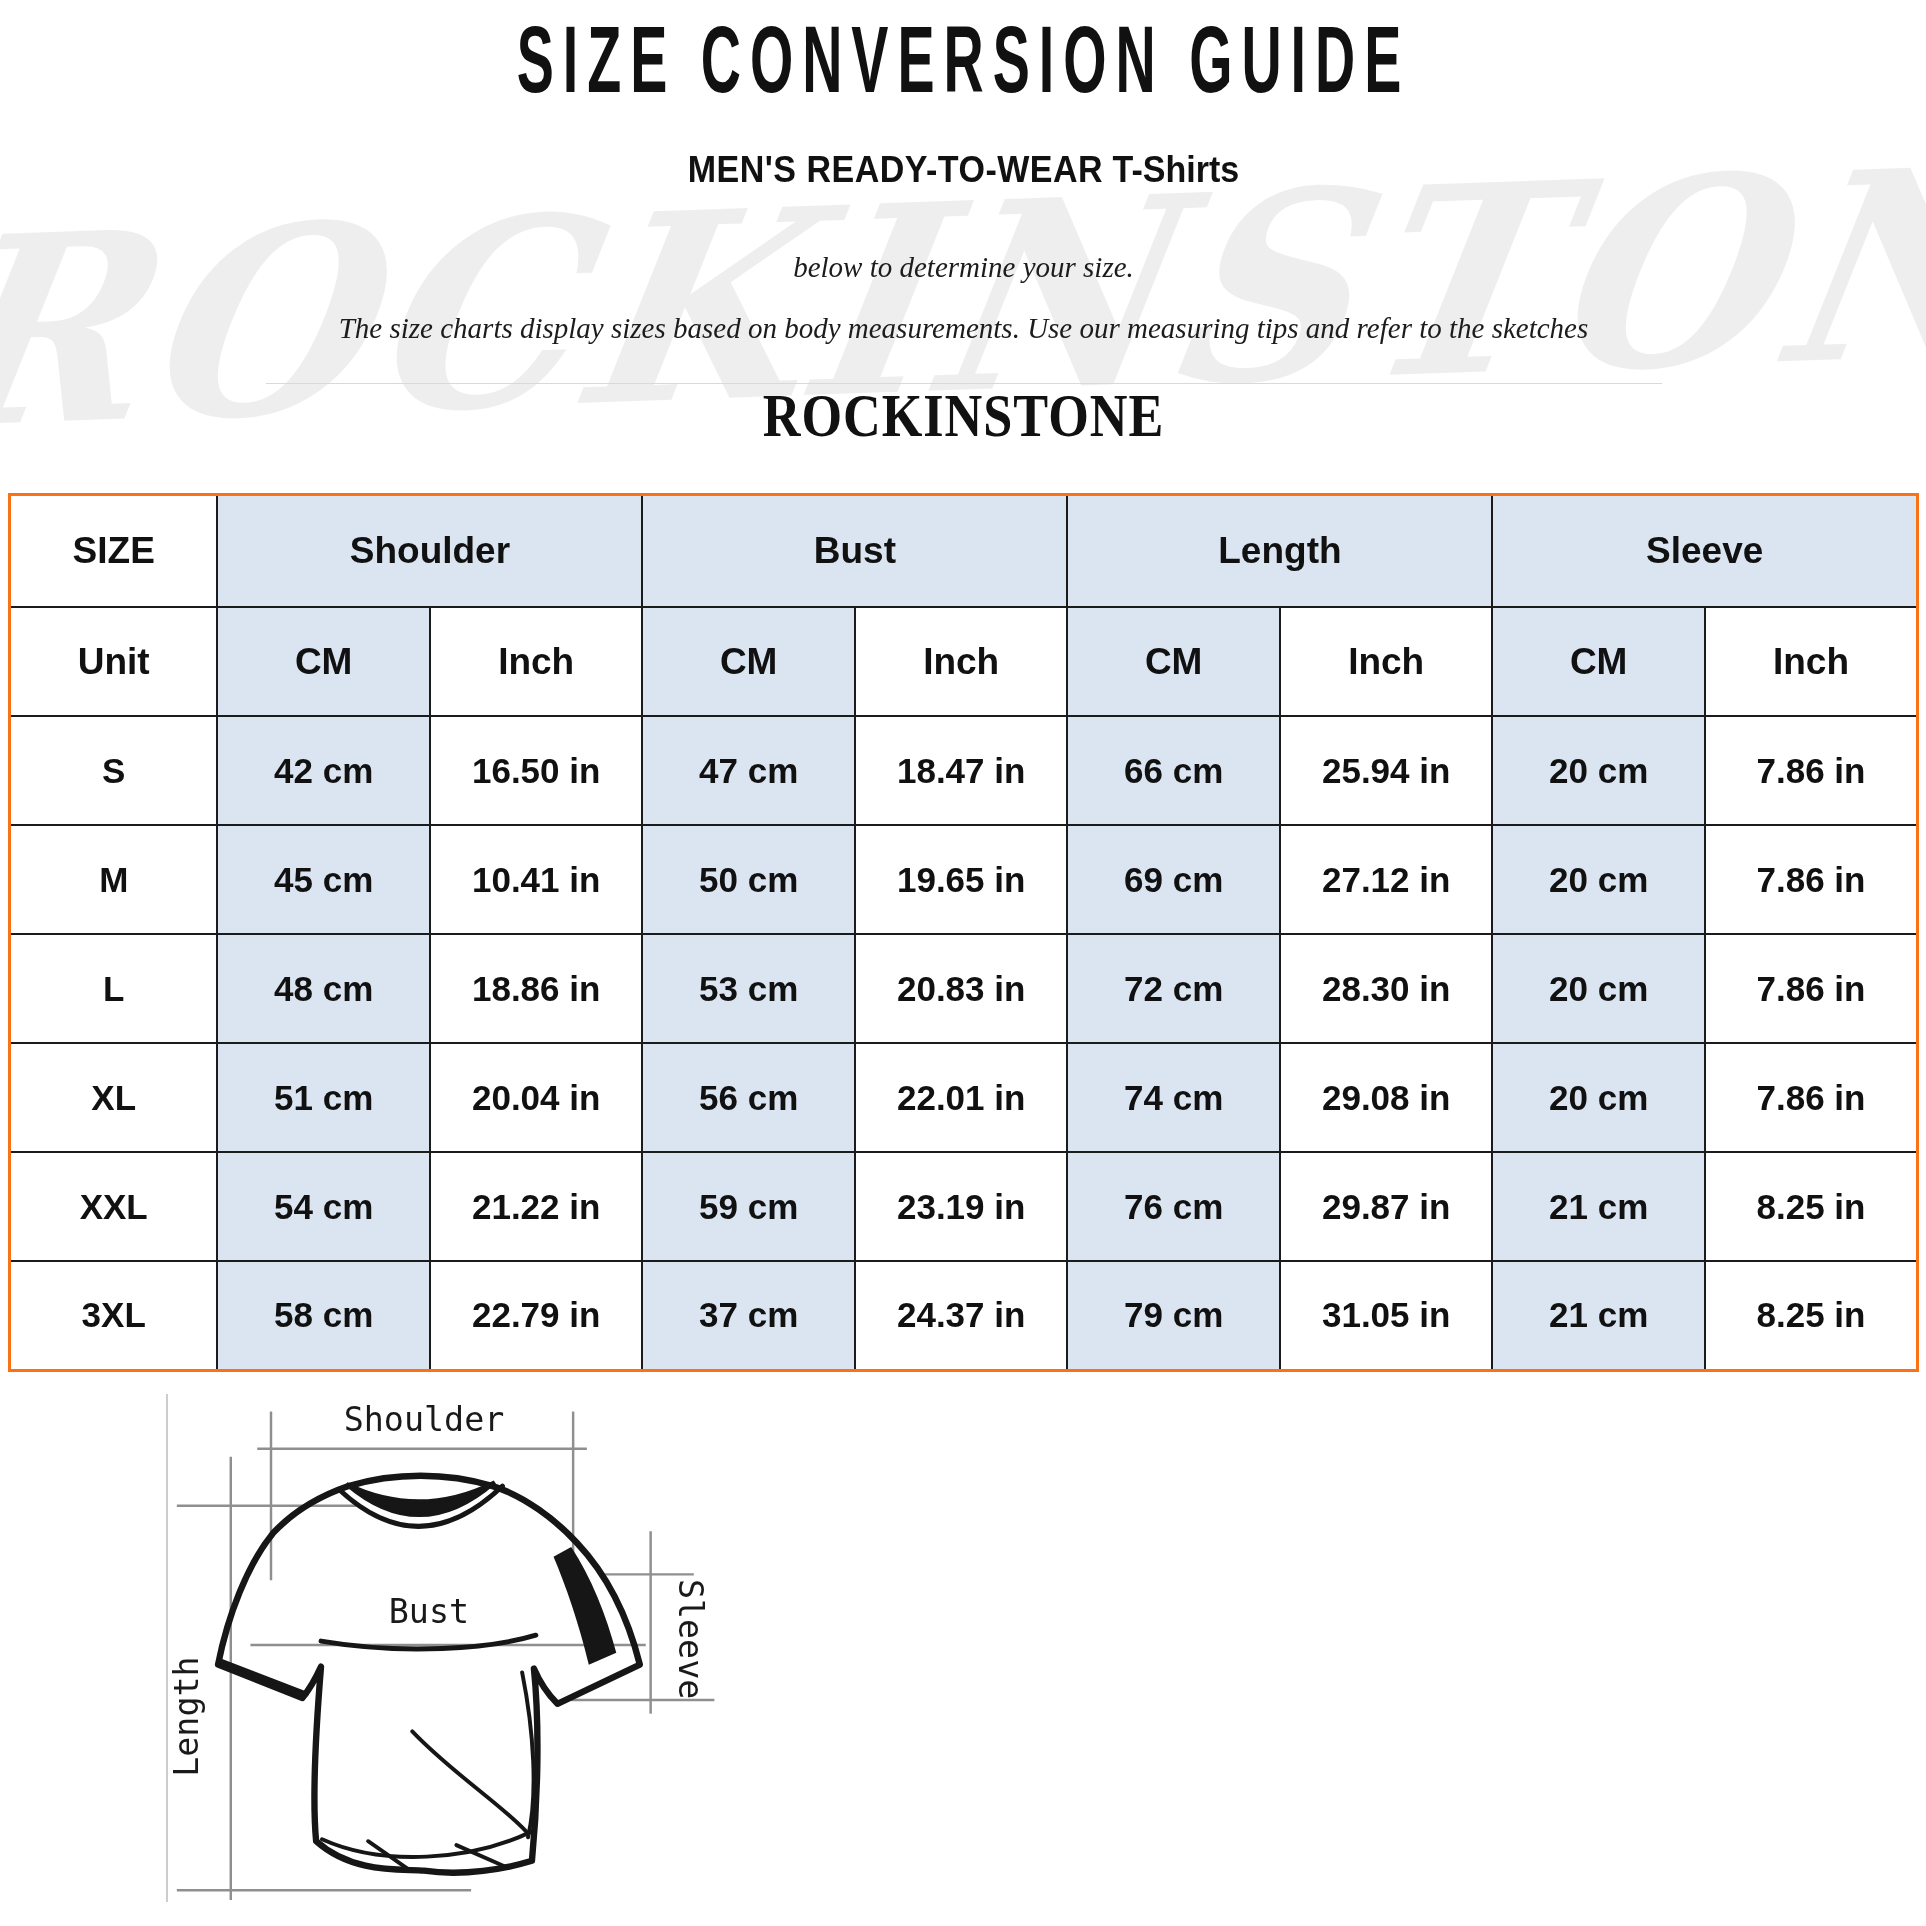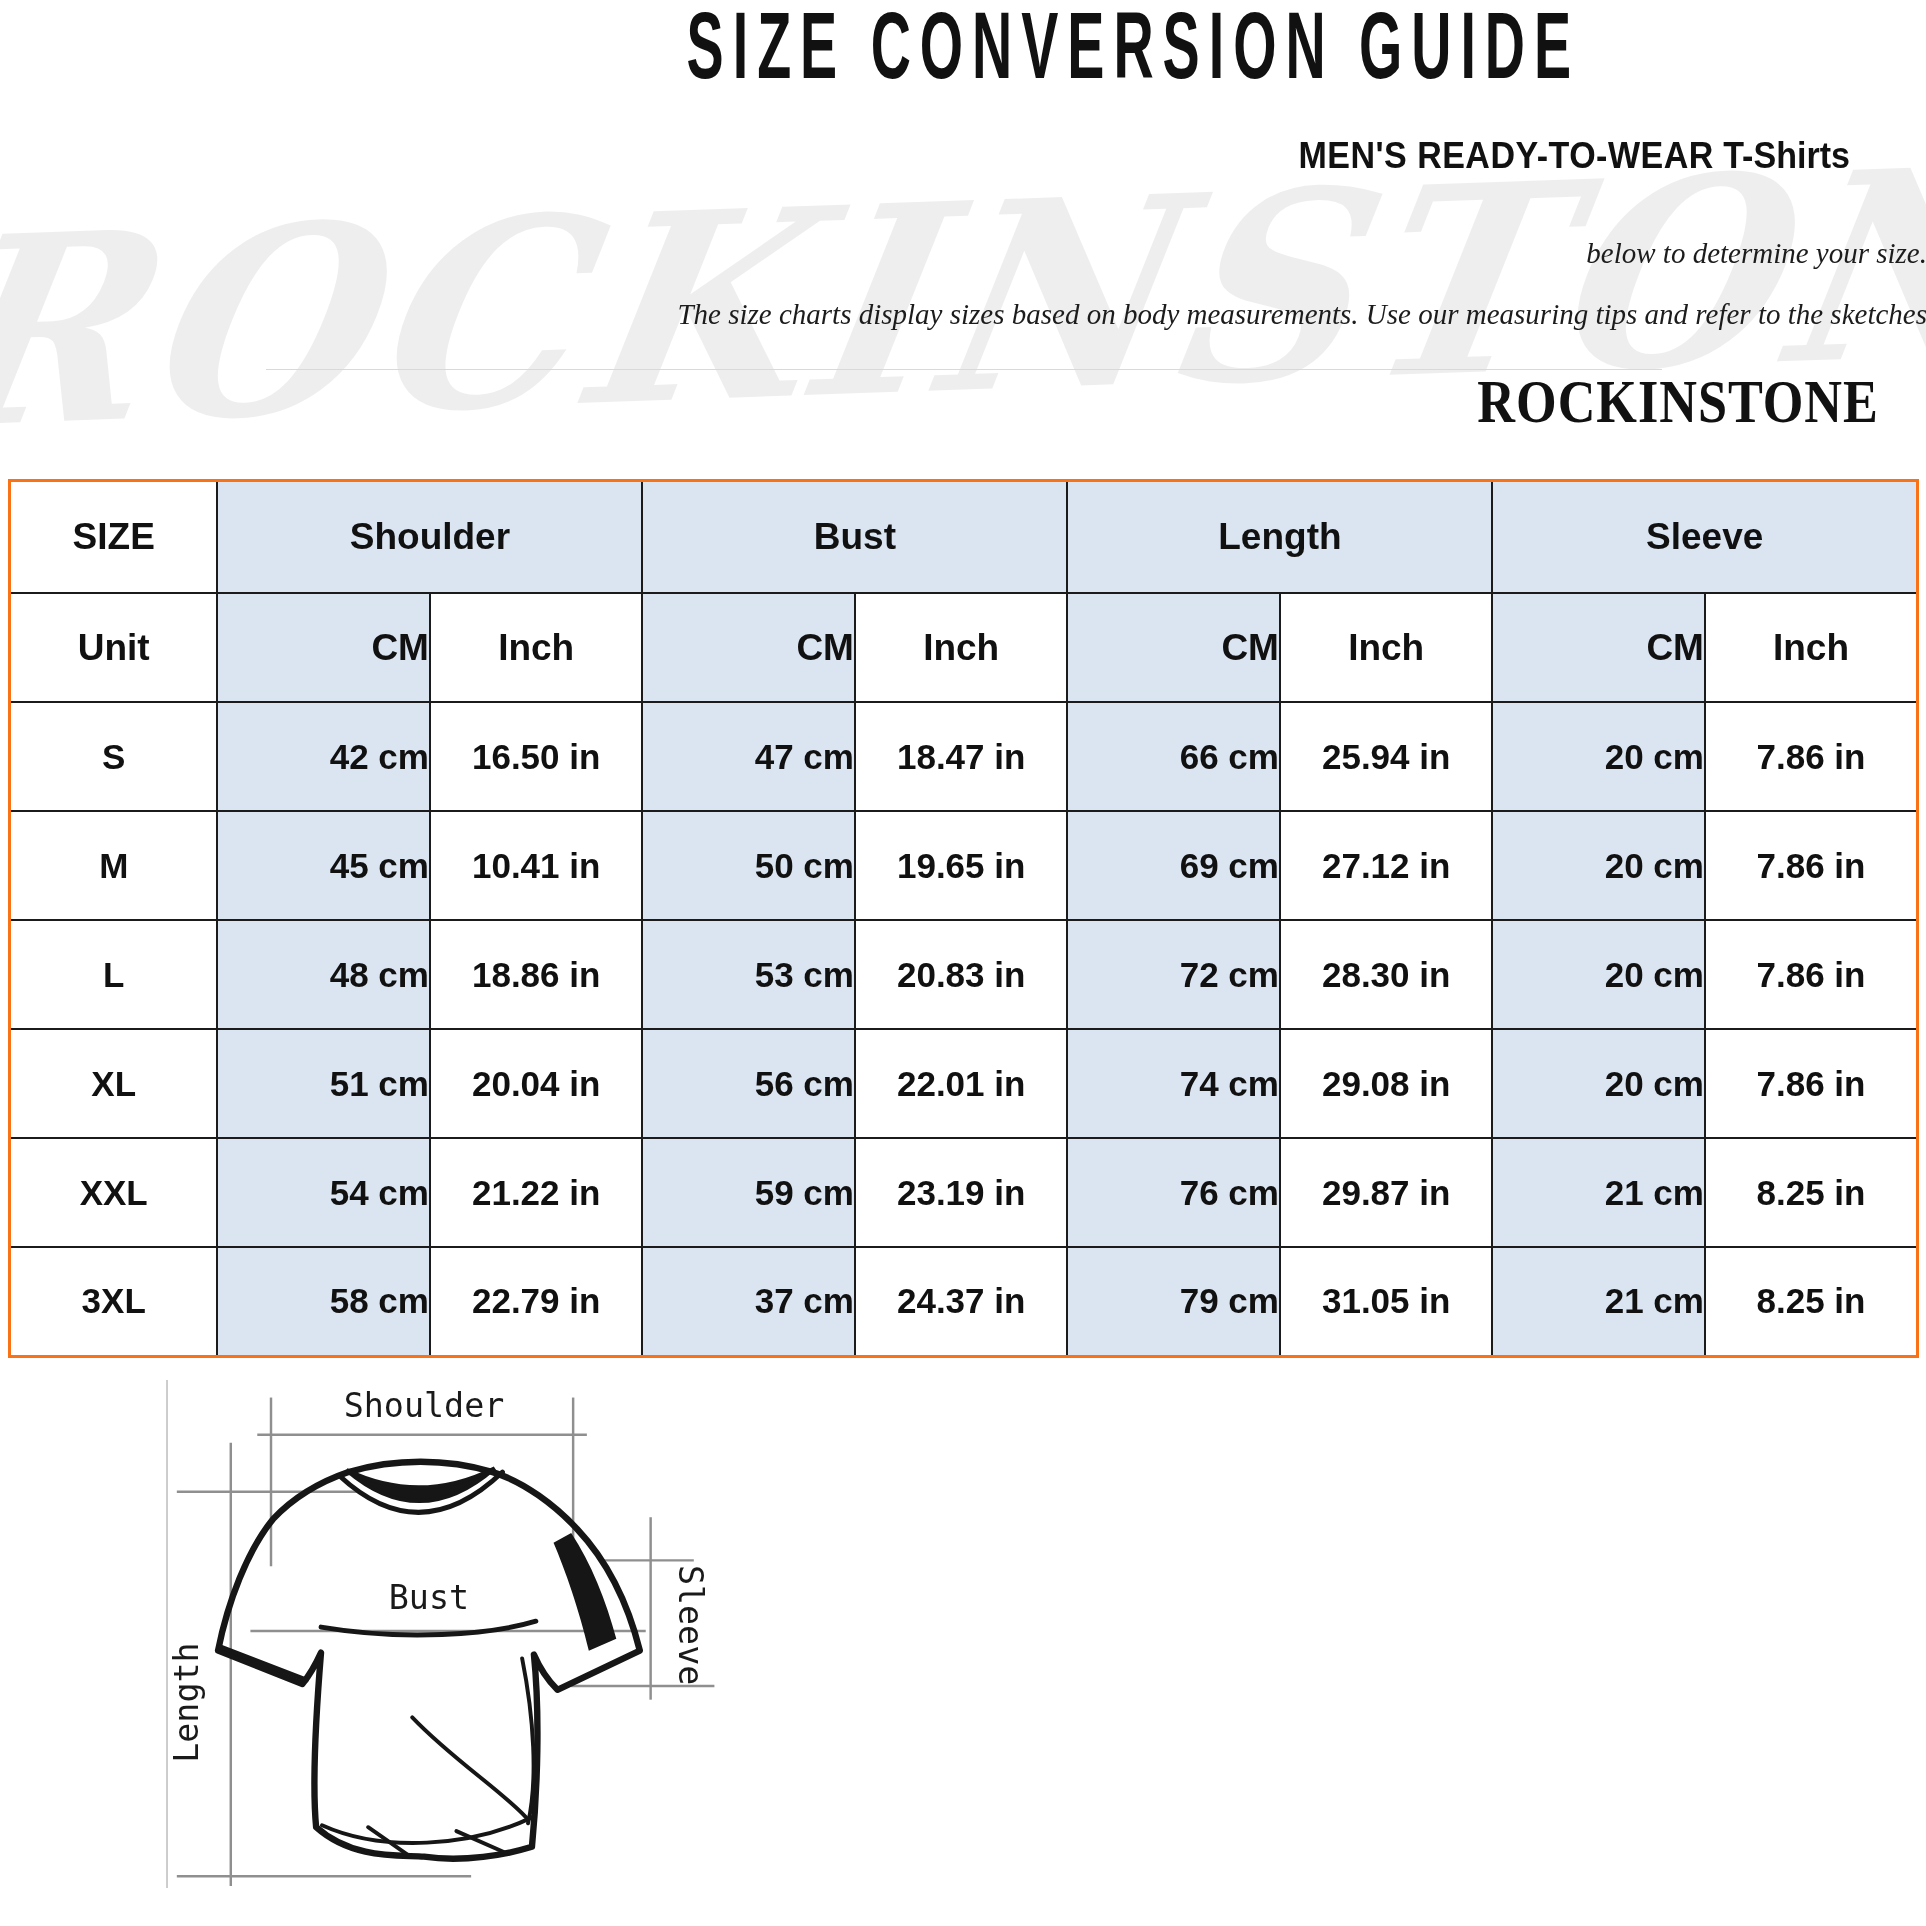--- a/index.html
+++ b/index.html
@@ -19,21 +19,21 @@
     font-style:italic;font-weight:bold;
     font-size:249px;line-height:1;
     letter-spacing:8px;
     color:rgba(0,0,0,0.065);
     transform:skewX(-14deg) rotate(-2deg) scaleY(1.05);
     white-space:nowrap;
     pointer-events:none;
     user-select:none;
   }
   
-  .header{position:relative;z-index:2;text-align:right;}
+  .header{position:relative;z-index:2;text-align:center;padding-top:14px;}
   .title{
     margin:0;
     font-size:87px;font-weight:bold;line-height:1.05;
     letter-spacing:14px;
     transform:scale(0.64,1.08);
     transform-origin:50% 50%;
     white-space:nowrap;
   }
   .subtitle{
     margin:44px 0 0 0;
@@ -74,21 +74,21 @@
     text-align:center;vertical-align:middle;
     font-weight:bold;
     font-size:35px;
     padding:0;
     background:#ffffff;
     transform:none;
   }
   .size-table thead th{font-size:37px;}
   .size-table tr{height:109px;}
   .size-table tr.group-row{height:113px;}
-  .size-table .cm{background:var(--accent,#dbe5f1);text-align:right;}
+  .size-table .cm{background:var(--accent,#dbe5f1);}
   .size-table .grp{background:var(--accent,#dbe5f1);}
   
   .bottom{
     position:relative;z-index:2;
     display:flex;align-items:flex-start;
     margin-top:16px;
     padding-left:147px;
   }
   .diagram{flex:0 0 auto;}
   .note{

